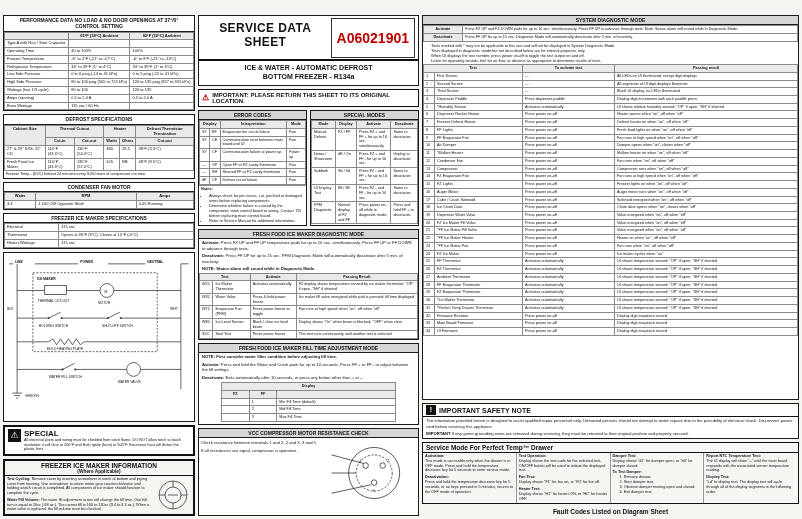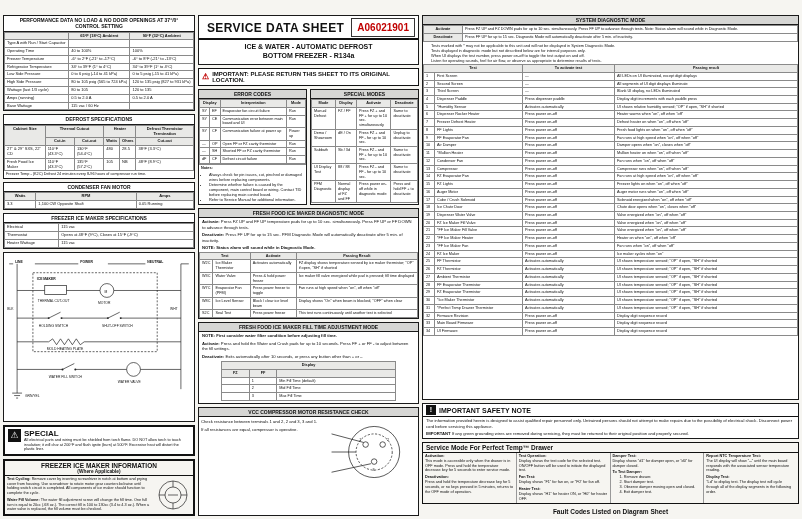--- a/index.html
+++ b/index.html
@@ -15,21 +15,21 @@
   table{width:100%;border-collapse:collapse;font-size:4px;line-height:1.2;}
   th,td{border:1px solid #8a8a8a;padding:1px 2px;vertical-align:top;text-align:left;}
   th{background:#e9e9e7;font-weight:bold;text-align:center;}
   .tiny{font-size:3.8px;line-height:1.25;}
   .p{font-size:4.2px;line-height:1.3;padding:1px 3px;}
   .lead{font-weight:bold;}
   .notes{font-size:3.8px;line-height:1.3;border-top:1px solid #8a8a8a;padding:1px 2px;}
   
   .mid-header{display:flex;align-items:flex-start;border-bottom:2px solid #111;padding:2px 3px 1px;}
   .mid-title{flex:1;text-align:center;font-size:12px;font-weight:bold;letter-spacing:.4px;padding-top:3px;}
-  .pn-box{border:1.5px solid #333;color:#c00000;font-weight:bold;font-size:10px;padding:3px 5px;margin-left:2px;}
+  .pn-box{border:1.5px solid #333;color:#c00000;font-weight:bold;font-size:14px;padding:11px 5px;margin-left:2px;}
   .mid-sub{text-align:center;font-weight:bold;font-size:7px;line-height:1.35;padding:2px 0 3px;}
   .banner{display:flex;align-items:center;gap:3px;border:1.5px solid #111;background:#fff;font-weight:bold;font-size:6px;padding:2px 3px;}
   .warn-tri{color:#c00000;font-size:8px;line-height:1;}
   .side-by-side{display:flex;gap:3px;}
   .side-by-side .box{flex:1;}
   
   .caution{border:2px solid #111;background:#fff;display:flex;gap:3px;padding:2px 3px;align-items:flex-start;}
   .caution-icon{flex:none;width:13px;height:13px;background:#111;color:#fff;font-size:9px;text-align:center;line-height:13px;}
   .caution-title{font-size:8px;font-weight:bold;}
   

